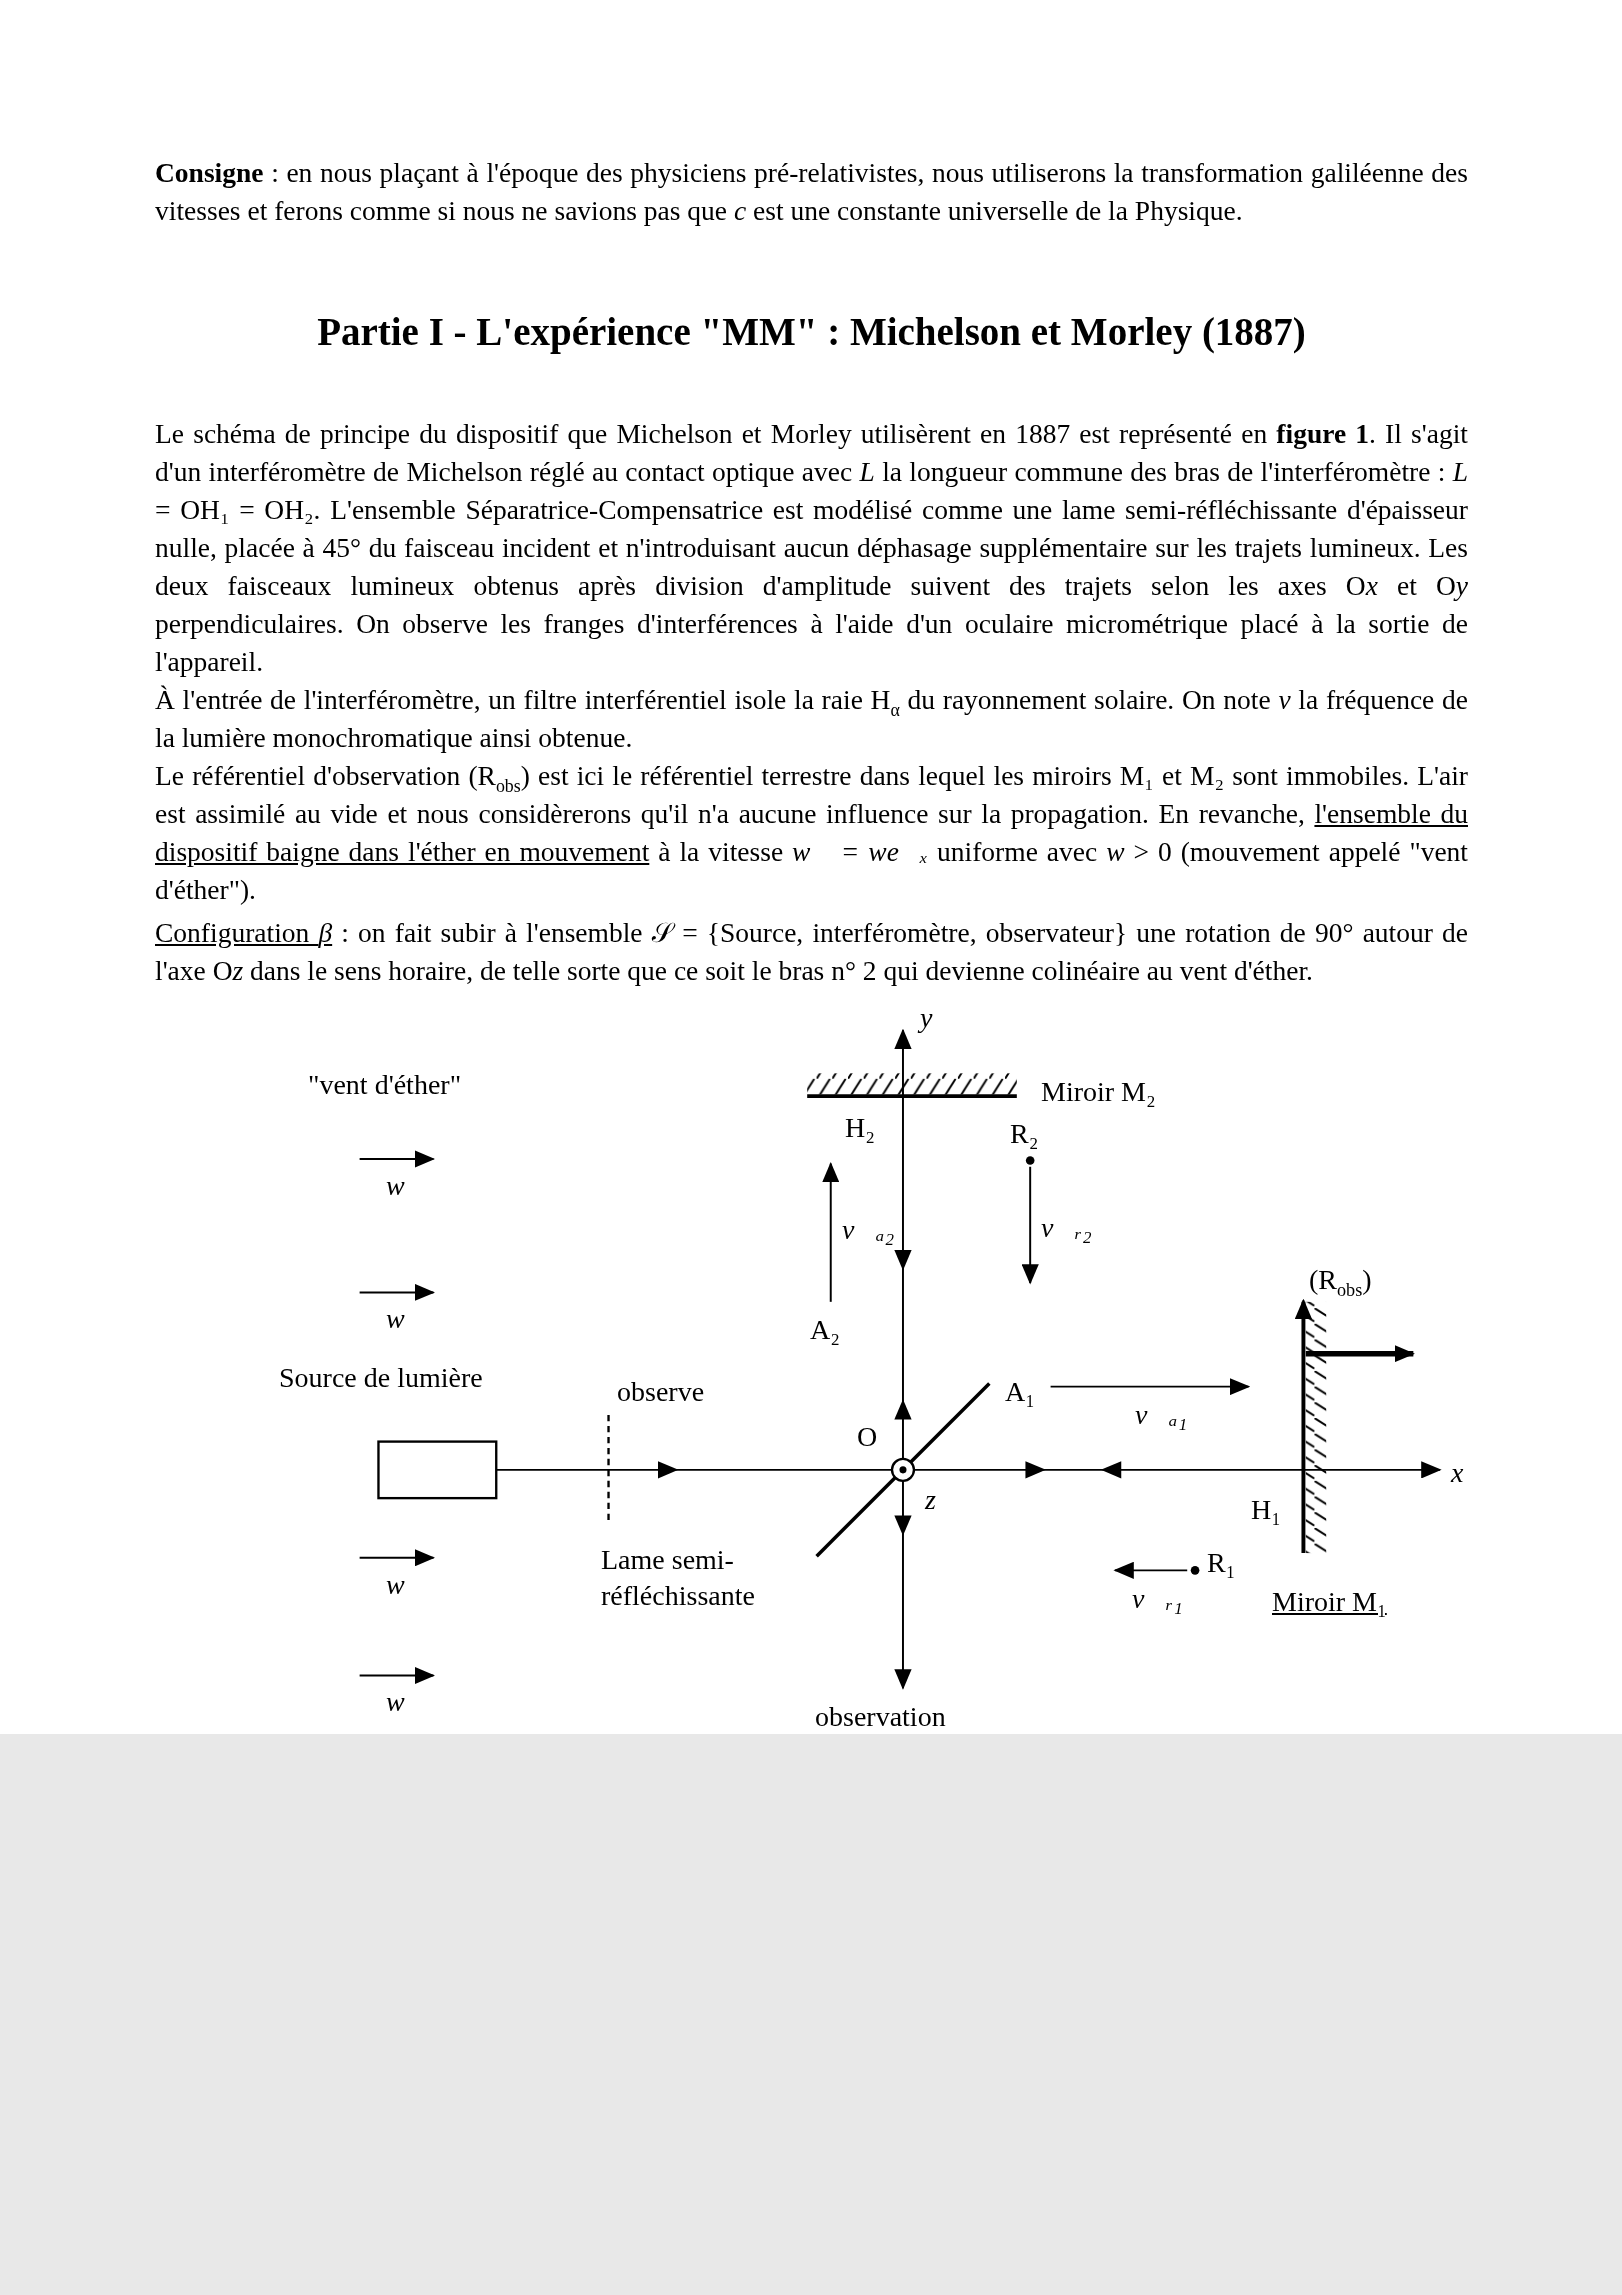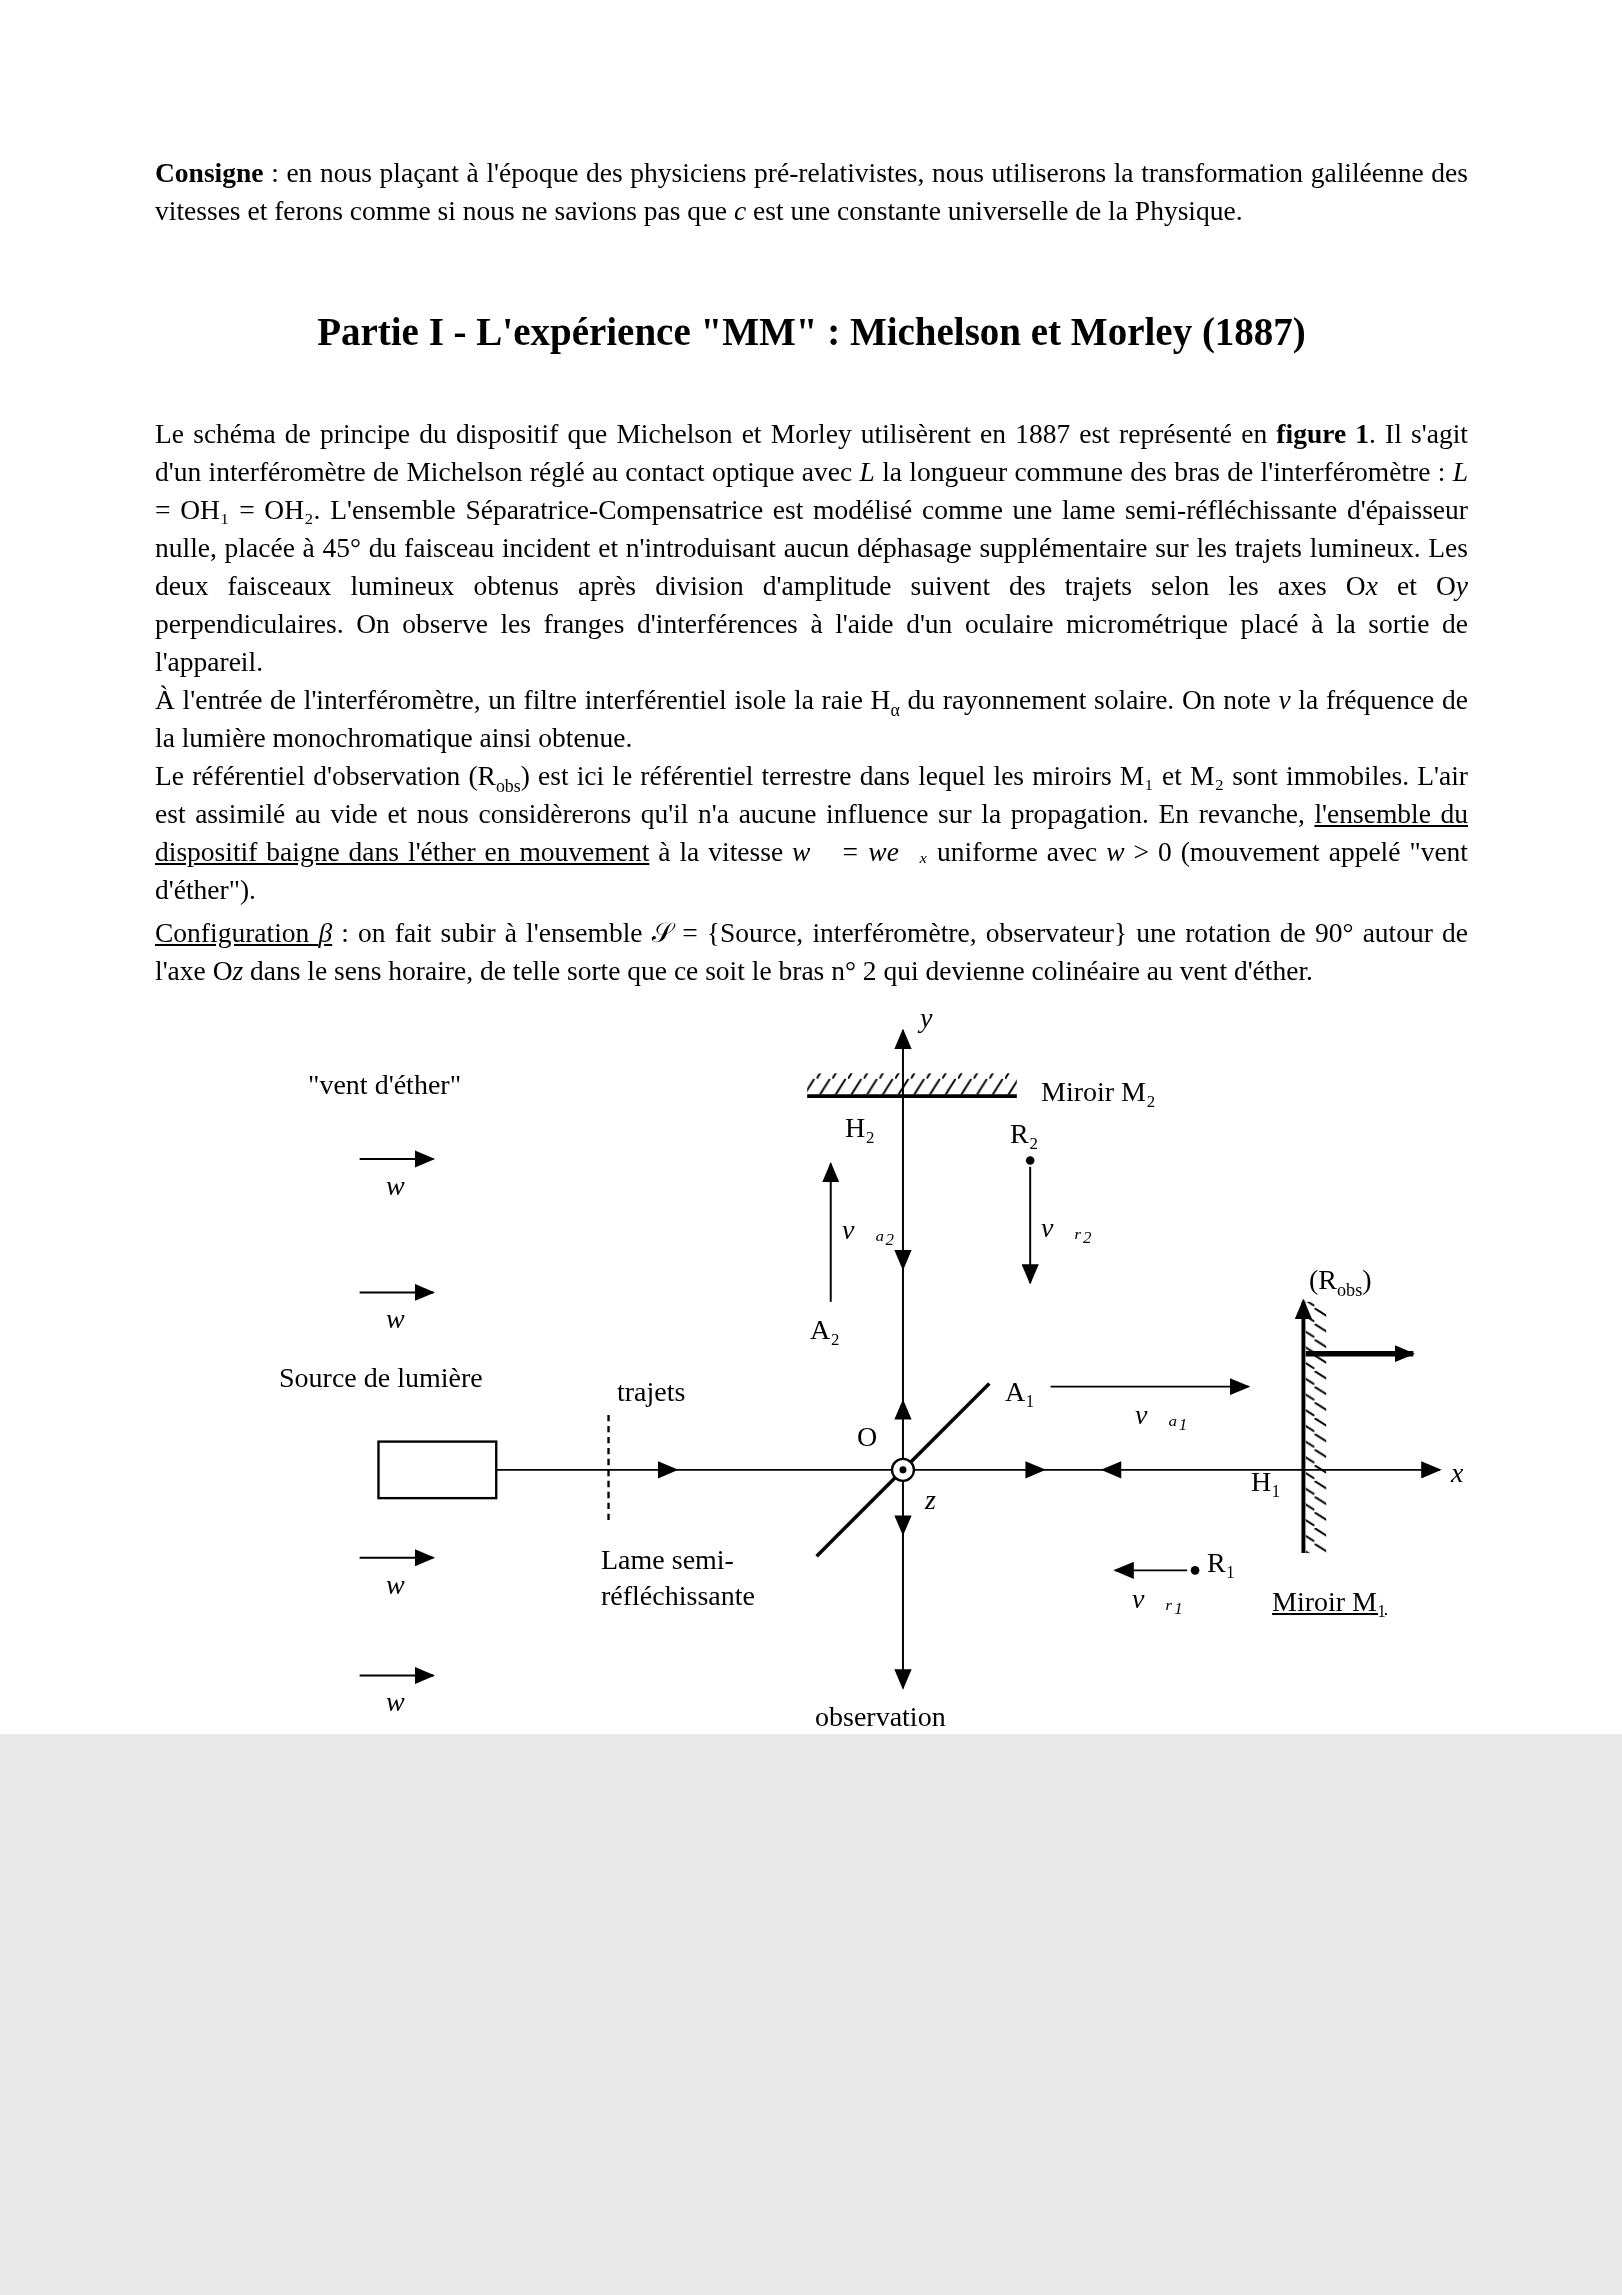--- a/index.html
+++ b/index.html
@@ -134,29 +134,29 @@
     <div class="flabel math" style="left:386px; top:575px;">w⃗</div>
     <div class="flabel math" style="left:386px; top:692px;">w⃗</div>
     <div class="flabel" style="left:1041px; top:82px;">Miroir M₂</div>
     <div class="flabel" style="left:845px; top:118px;">H₂</div>
     <div class="flabel" style="left:1010px; top:124px;">R₂</div>
     <div class="flabel math" style="left:842px; top:220px;">v⃗ₐ₂</div>
     <div class="flabel math" style="left:1041px; top:218px;">v⃗ᵣ₂</div>
     <div class="flabel" style="left:810px; top:320px;">A₂</div>
     <div class="flabel math" style="left:920px; top:7.9px;">y</div>
     <div class="flabel" style="left:279px; top:368px;">Source de lumière</div>
-    <div class="flabel" style="left:617px; top:382px;">trajets</div>
+    <div class="flabel" style="left:617px; top:382px;">observe</div>
     <div class="flabel" style="left:857px; top:427px;">O</div>
     <div class="flabel math" style="left:925px; top:490px;">z</div>
     <div class="flabel" style="left:601px; top:550px;">Lame semi-</div>
     <div class="flabel" style="left:601px; top:586px;">réfléchissante</div>
     <div class="flabel" style="left:1005px; top:382px;">A₁</div>
     <div class="flabel math" style="left:1135px; top:405px;">v⃗ₐ₁</div>
     <div class="flabel" style="left:1309px; top:270px;"><span>(R</span><span class="sub">obs</span><span>)</span></div>
-    <div class="flabel" style="left:1251px; top:472px;">H₁</div>
+    <div class="flabel" style="left:1251px; top:500px;">H₁</div>
     <div class="flabel math" style="left:1451px; top:463px;">x</div>
     <div class="flabel" style="left:1207px; top:553px;">R₁</div>
     <div class="flabel math" style="left:1132px; top:589px;">v⃗ᵣ₁</div>
     <div class="flabel" style="left:1272px; top:592px;text-decoration:underline;">Miroir M₁</div>
     <div class="flabel" style="left:815px; top:707px;">observation</div>
   </div>
 
   <p class="caption"><span class="b">Figure 1</span><span> - Schéma de l'interféromètre de Michelson dans la configuration </span><span class="i">α</span></p>
 
   <div class="pageno">3/19</div>

